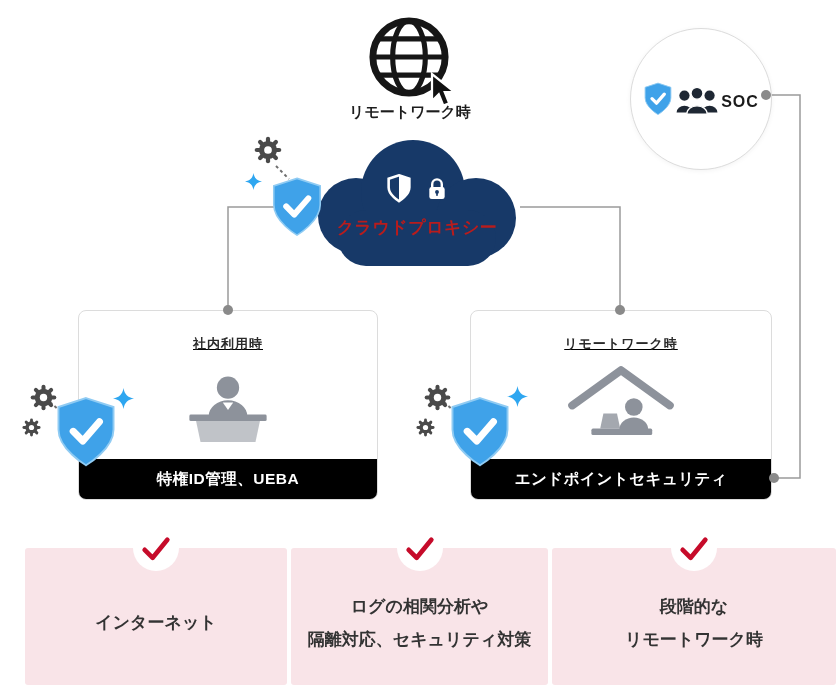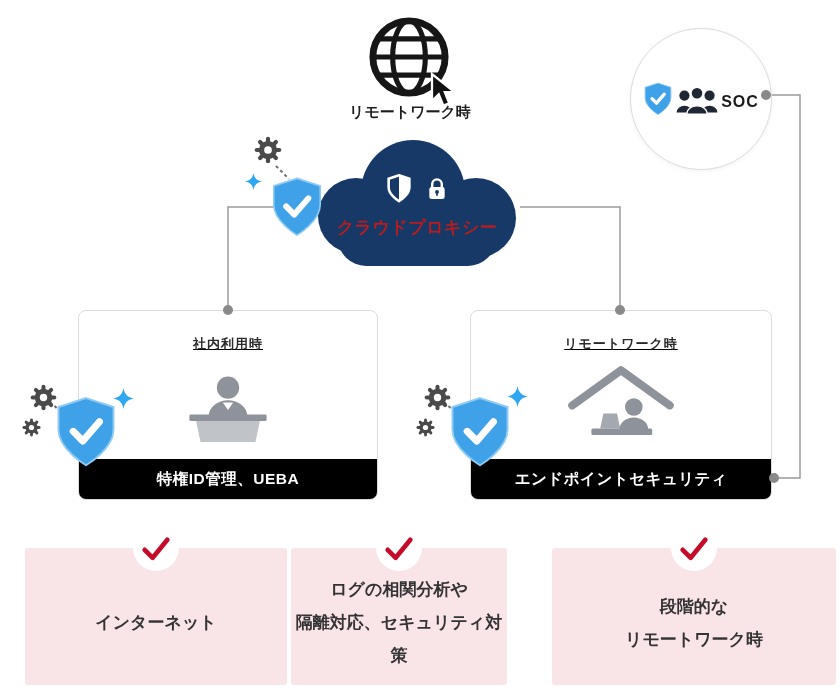--- a/index.html
+++ b/index.html
@@ -51,21 +51,21 @@
   .scene-right .scene-icon { top:48px; width:124px; height:88px; }
   .scene-bar { position:absolute; left:0; right:0; bottom:0; height:40px; background:#000000;
                border-radius:0 0 7px 7px; display:flex; align-items:center; justify-content:center;
                color:#fff; font-size:15.5px; font-weight:bold; letter-spacing:0.5px; }
 
   
   .benefit { position:absolute; top:548px; height:137px; background:#f9e4e8; border-radius:3px;
              display:flex; flex-direction:column; align-items:center; justify-content:center;
              padding-top:12px; box-sizing:border-box; z-index:2; }
   .benefit-1 { left:25px; width:262px; }
-  .benefit-2 { left:291px; width:216px; }
+  .benefit-2 { left:291px; width:257px; }
   .benefit-3 { left:552px; width:284px; }
   .notch { position:absolute; top:-23px; left:50%; transform:translateX(-50%); width:46px; height:46px;
            border-radius:50%; background:#fff; display:flex; align-items:center; justify-content:center; }
   .notch svg { width:32px; height:27px; color:#c60b2a; }
   .benefit-line { font-size:17px; font-weight:bold; color:#333; line-height:33px; text-align:center; }
 </style>
 </head>
 <body>
 
 <svg width="0" height="0" style="position:absolute" aria-hidden="true">

